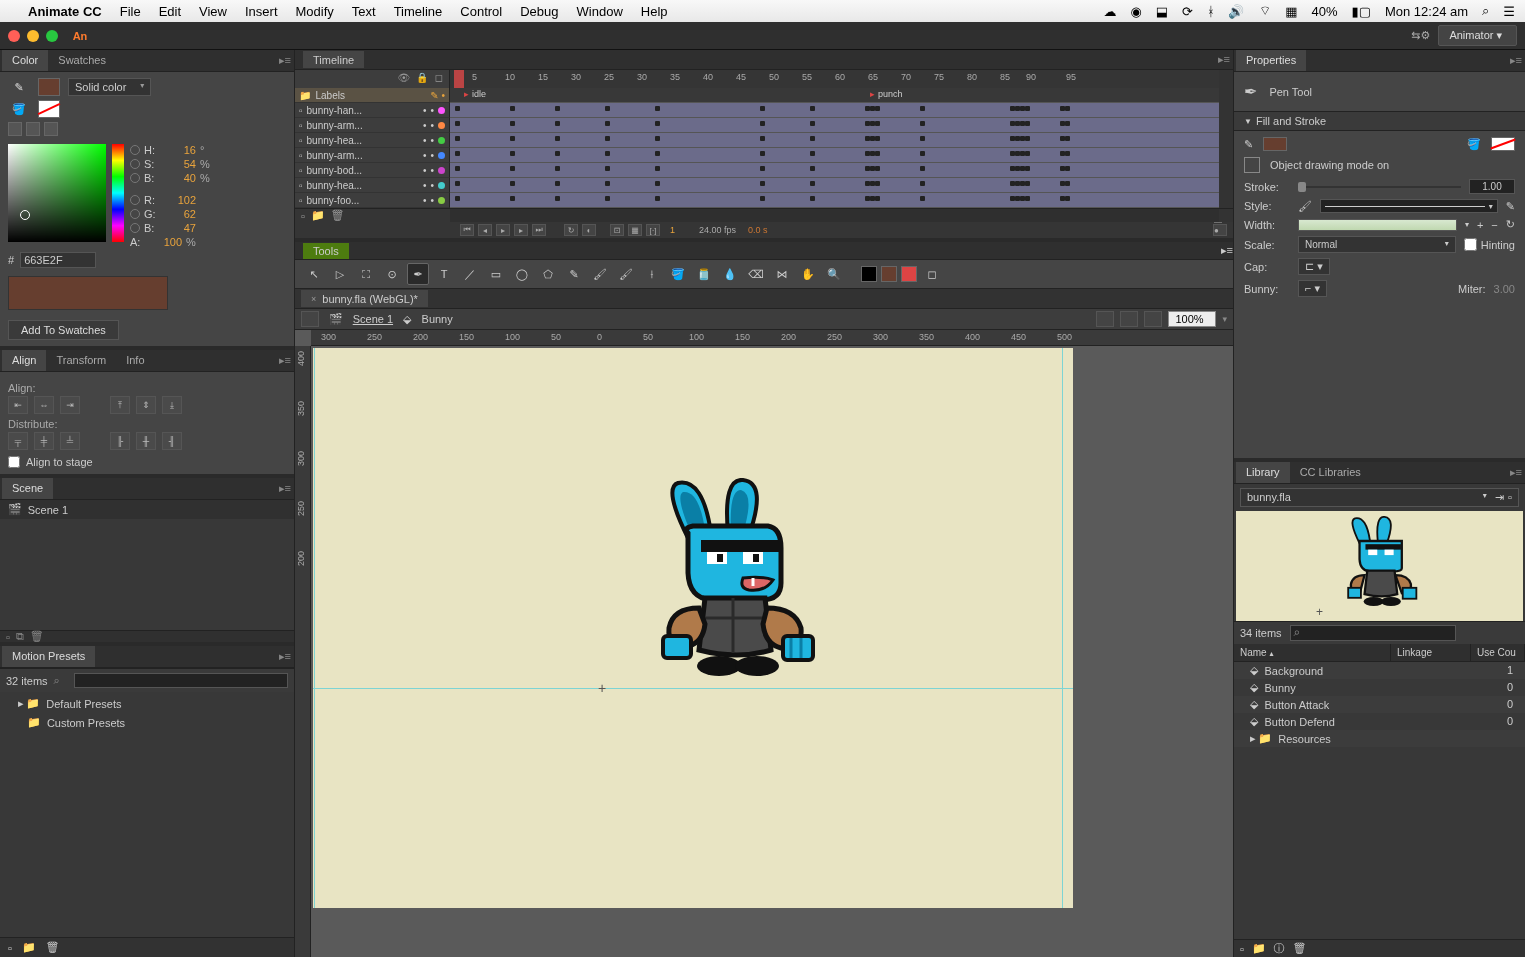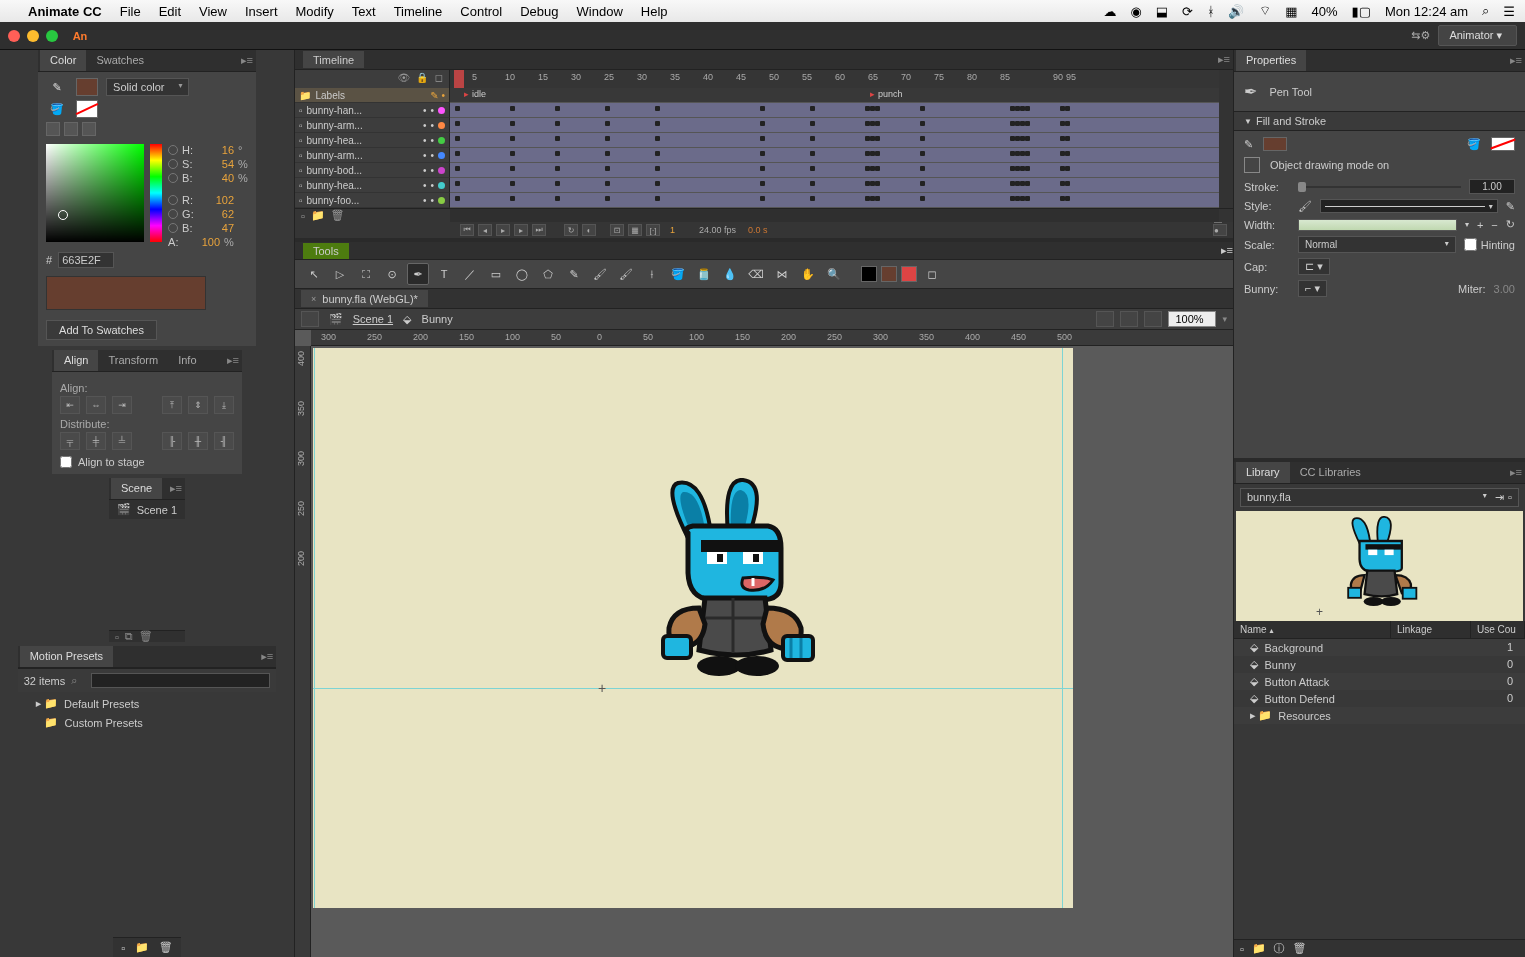--- a/index.html
+++ b/index.html
@@ -15,21 +15,21 @@
 .app-titlebar { height:28px; background:#2f2f2f; display:flex; align-items:center; padding:0 8px; gap:6px; border-bottom:1px solid #111;}
 .traffic { display:flex; gap:7px; }
 .traffic span { width:12px; height:12px; border-radius:50%; display:inline-block; }
 .tr-red{background:#ff5f57;} .tr-yel{background:#febc2e;} .tr-grn{background:#28c840;}
 .app-logo { width:20px; height:20px; background:#2f2f2f;color:#ff7b2d; display:flex;align-items:center;justify-content:center; font-weight:600; margin-left:6px; font-size:11px;}
 .titlebar-right { margin-left:auto; display:flex; gap:8px; align-items:center;}
 .workspace-sel { background:#444; padding:3px 14px 3px 10px; border:1px solid #555; color:#ddd; font-size:11px; border-radius:2px;}
 
 
 .app-body { display:flex; height: calc(957px - 22px - 28px); }
-.left-col { width:295px; background:#383838; display:flex; flex-direction:column; border-right:1px solid #222;align-items:center;}
+.left-col { width:295px; background:#383838; display:flex; flex-direction:column; border-right:1px solid #222;}
 .center-col { flex:1; background:#383838; display:flex; flex-direction:column; min-width:0;}
 .right-col { width:292px; background:#383838; display:flex; flex-direction:column; border-left:1px solid #222;}
 
 
 .panel-tabs { height:22px; background:#2f2f2f; display:flex; align-items:stretch; border-bottom:1px solid #222; padding-left:2px;}
 .panel-tabs .tab { padding:4px 10px 0; color:#aaa; cursor:pointer; font-size:11px;}
 .panel-tabs .tab.active { background:#454545; color:#ddd; }
 .panel-tabs .menu-icon { margin-left:auto; width:18px; display:flex; align-items:center; justify-content:center; color:#888; cursor:pointer;}
 .panel-body { background:#454545; padding:6px 8px; }
 
@@ -49,21 +49,21 @@
 .picker-main { width:98px; height:98px; background: linear-gradient(to right, #fff, #0f0), linear-gradient(to top, #000, transparent); background-blend-mode:multiply; position:relative; cursor:crosshair;}
 .picker-main .ring { position:absolute; left:12px; bottom:22px; width:10px; height:10px; border:1px solid #fff; border-radius:50%;}
 .hue-strip { width:12px; height:98px; background: linear-gradient(red,yellow,lime,cyan,blue,magenta,red); cursor:pointer;}
 .num-col { display:flex; flex-direction:column; gap:2px; font-size:11px;}
 .num-row { display:flex; align-items:center; gap:4px;}
 .num-row .rad { width:10px;height:10px;border:1px solid #777;border-radius:50%;}
 .num-row .lab { width:14px; color:#ccc;}
 .num-row .val { color:#e8a33c; width:34px; text-align:right;}
 .num-row .unit { color:#aaa;}
 .hex-row { display:flex; gap:6px; align-items:center; margin-top:4px; font-size:11px;}
-.hex-row input { width:56px; background:#333; color:#ccc; border:1px solid #555; padding:1px 3px; font-size:11px;}
+.hex-row input { width:76px; background:#333; color:#ccc; border:1px solid #555; padding:1px 3px; font-size:11px;}
 .big-swatch { width:160px; height:34px; background:#663e2f; margin-top:8px; border:1px solid #333;}
 .add-swatch-btn { margin-top:10px; background:#3a3a3a; border:1px solid #555; color:#ddd; padding:3px 12px; font-size:11px; cursor:pointer;}
 
 
 .align-body .section-lab { color:#aaa; font-size:11px; margin:4px 0 2px;}
 .icon-row { display:flex; gap:6px; margin-bottom:4px; flex-wrap:wrap;}
 .ic-btn { width:20px; height:18px; background:#4a4a4a; border:1px solid #555; display:flex; align-items:center; justify-content:center; cursor:pointer; color:#bbb; font-size:9px;}
 .chk { display:flex; align-items:center; gap:6px; margin-top:6px;}
 .chk input { width:12px; height:12px;}
 
@@ -415,21 +415,21 @@
             <span class="num" style="left: 253px;">40</span>
             <span class="num" style="left: 286px;">45</span>
             <span class="num" style="left: 319px;">50</span>
             <span class="num" style="left: 352px;">55</span>
             <span class="num" style="left: 385px;">60</span>
             <span class="num" style="left: 418px;">65</span>
             <span class="num" style="left: 451px;">70</span>
             <span class="num" style="left: 484px;">75</span>
             <span class="num" style="left: 517px;">80</span>
             <span class="num" style="left: 550px;">85</span>
-            <span class="num" style="left: 603px;">90</span>
+            <span class="num" style="left: 576px;">90</span>
             <span class="num" style="left: 616px;">95</span>
           </div>
         <div class="scrollbar-v"></div>
       </div>
 
       <div class="layer-row labels">
         <div class="layer-name-cell">📁 <span>Labels</span><span style="margin-left:auto;color:#e8a33c">✎ •</span></div>
         <div class="layer-track">
           <span class="lbl" style="left:14px;color:#d44">▸</span>
             <span class="lbl" style="left:22px">idle</span>
@@ -919,20 +919,24 @@
           <path d="M72 120 L132 120 L138 172 Q105 182 66 172 Z" fill="#4a4a4a" stroke="#111" stroke-width="5"></path>
           <path d="M66 130 Q40 130 36 150 Q34 170 56 168 Z" fill="#b07a4a" stroke="#111" stroke-width="5"></path>
           <path d="M134 130 Q162 130 168 150 Q170 172 148 170 Z" fill="#b07a4a" stroke="#111" stroke-width="5"></path>
           <rect x="30" y="158" width="28" height="22" fill="#1fb6e0" stroke="#111" stroke-width="4"></rect>
           <rect x="150" y="158" width="30" height="24" fill="#1fb6e0" stroke="#111" stroke-width="4"></rect>
           <ellipse cx="86" cy="188" rx="22" ry="10" fill="#111"></ellipse>
             <ellipse cx="124" cy="188" rx="22" ry="10" fill="#111"></ellipse>
         </svg>
         <span style="position:absolute;left:80px;bottom:2px;color:#555;font-size:12px">+</span>
       </div>
+      <div class="lib-count-row">
+        <span>34 items</span>
+        <div class="lib-search-wrap"><input class="lib-search" style=""></div>
+      </div>
       <div class="lib-table-head">
         <div class="col" style="flex:1"><span>Name</span> <span style="font-size:8px">▴</span></div>
         <div class="col" style="width:80px">Linkage</div>
         <div class="col" style="width:54px">Use Cou</div>
       </div>
       <div class="lib-list" id="lib-list">
           <div class="lib-row">
             <div class="n">⬙ <span>Background</span></div>
             <div class="l"></div>
             <div class="u">1</div>

